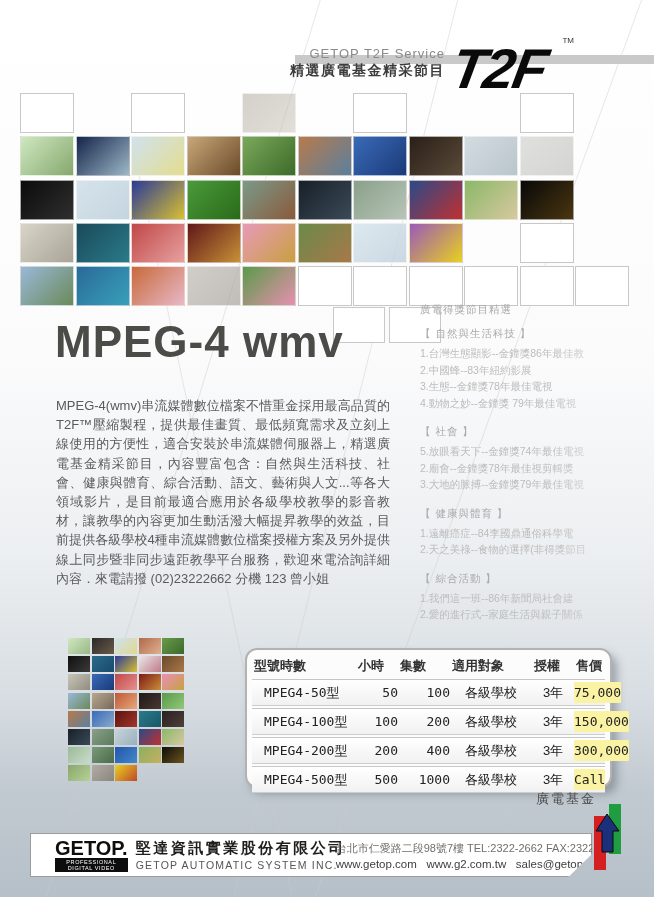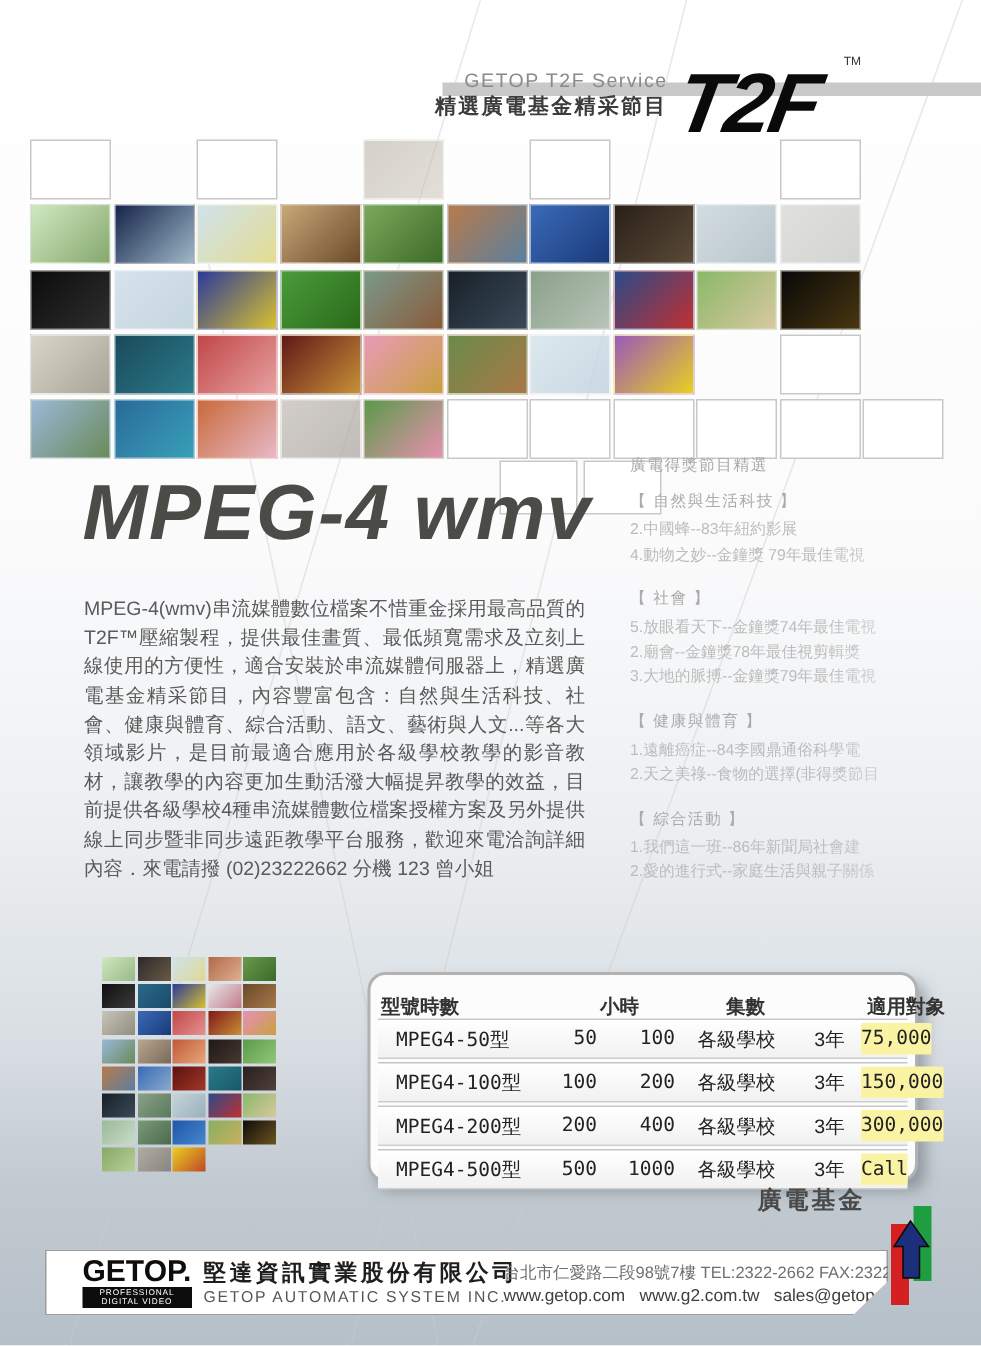--- a/index.html
+++ b/index.html
@@ -16,50 +16,50 @@
   .t2f-text{display:inline-block;font-size:56px;font-weight:900;font-style:italic;color:#0a0a0a;
     transform:skewX(-10deg);letter-spacing:-2px;line-height:70px;}
   .t2f-tm{position:absolute;right:18px;top:2px;font-size:8px;color:#333;font-style:normal;}
   
   .cell{position:absolute;width:52px;height:38px;}
   .gbox{background:#ffffff;border:1px solid #c8c8c8;}
   .gphoto{border:1px solid rgba(255,255,255,.6);}
   .mcell{position:absolute;width:22px;height:16px;}
   
   .title{position:absolute;left:55px;top:322px;z-index:5;color:#4b4b47;}
-  .t1{font-size:52px;font-weight:600;letter-spacing:1px;line-height:40px;font-style:italic;}
+  .t1{font-size:44px;font-weight:600;letter-spacing:1px;line-height:40px;}
   .t2{font-size:23px;font-weight:bold;letter-spacing:0px;margin-top:-1px;}
   .para{position:absolute;left:56px;top:396px;width:334px;font-size:13px;line-height:19.2px;
     color:#5a5a5a;text-align:justify;z-index:4;}
   
   .awards{position:absolute;left:420px;top:303px;width:232px;font-size:10.5px;color:#b6b6b6;z-index:1;
     -webkit-mask-image:linear-gradient(to right,#000 55%,transparent 97%);
             mask-image:linear-gradient(to right,#000 55%,transparent 97%);}
   .aw-title{color:#a9a9a9;margin-bottom:10px;letter-spacing:1px;}
   .aw-sec{margin-bottom:14px;}
   .aw-h{color:#ababab;margin-bottom:4px;letter-spacing:1px;}
   .aw-i{white-space:nowrap;overflow:hidden;line-height:16.5px;color:#bcbcbc;}
   
   .panel{position:absolute;left:245px;top:648px;width:367px;height:140px;background:#fcfcfc;
     border:2px solid #b2b2b2;border-radius:12px;box-shadow:5px 6px 9px rgba(95,105,115,.5);z-index:6;
     padding:0;box-sizing:border-box;}
   .trow{display:grid;grid-template-columns:104px 42px 52px 82px 42px 1fr;align-items:center;
     height:25px;margin:0 5px;}
-  .thead{height:26px;margin-top:3px;color:#333;font-weight:bold;font-size:13px;gap:42px;}
+  .thead{height:26px;margin-top:3px;color:#333;font-weight:bold;font-size:13px;}
   .thead>div{padding-left:2px;}
   .drow{background:linear-gradient(180deg,#ffffff,#f1f1f1);border-top:1px solid #c6c6c6;
     border-bottom:1px solid #cdcdcd;margin-bottom:2px;font-size:13px;color:#222;}
   .mono{font-family:"DejaVu Sans Mono","Liberation Mono",monospace;}
   .tc-model{padding-left:12px;}
   .tc-num{text-align:right;}
   .tc-cjk{text-align:center;font-size:13px;}
   .tc-price{margin-right:6px;text-align:center;background:#fbf3a4;border-radius:1px;
     height:21px;line-height:21px;}
   
-  .fund-label{position:absolute;left:505px;top:790px;font-size:16px;font-weight:bold;color:#4a4a4a;
+  .fund-label{position:absolute;left:536px;top:790px;font-size:13px;font-weight:normal;color:#4a4a4a;
     letter-spacing:2px;z-index:7;}
   .footer-bar{position:absolute;left:30px;top:833px;width:562px;height:44px;background:#ffffff;
     border:1px solid #9c9c9c;box-sizing:border-box;display:flex;align-items:center;z-index:6;
     clip-path:polygon(0 0,100% 0,100% 48%,95.8% 100%,0 100%);}
   .getop-logo{margin-left:24px;width:96px;}
   .g1{font-size:20px;font-weight:bold;letter-spacing:0px;color:#0d0d0d;line-height:18px;}
   .g2{background:#0d0d0d;color:#ffffff;font-size:5.5px;letter-spacing:.6px;text-align:center;
     padding:1px 0;margin-top:1px;}
   .comp{margin-left:8px;width:196px;}
   .c1{font-size:15px;font-weight:bold;color:#1e1e1e;letter-spacing:2.5px;white-space:nowrap;}
@@ -142,21 +142,23 @@
     <div class="t1">MPEG-4 wmv</div>
   </div>
 
   <div class="para">MPEG-4(wmv)串流媒體數位檔案不惜重金採用最高品質的T2F™壓縮製程，提供最佳畫質、最低頻寬需求及立刻上線使用的方便性，適合安裝於串流媒體伺服器上，精選廣電基金精采節目，內容豐富包含：自然與生活科技、社會、健康與體育、綜合活動、語文、藝術與人文...等各大領域影片，是目前最適合應用於各級學校教學的影音教材，讓教學的內容更加生動活潑大幅提昇教學的效益，目前提供各級學校4種串流媒體數位檔案授權方案及另外提供線上同步暨非同步遠距教學平台服務，歡迎來電洽詢詳細內容．來電請撥 (02)23222662 分機 123 曾小姐</div>
 
   <div class="awards">
     <div class="aw-title">廣電得獎節目精選</div>
     <div id="aw-sections">
         <div class="aw-sec">
           <div class="aw-h">【 自然與生活科技 】</div>
+          <div class="aw-i">1.台灣生態顯影--金鐘獎86年最佳教</div>
           <div class="aw-i">2.中國蜂--83年紐約影展</div>
+          <div class="aw-i">3.生態--金鐘獎78年最佳電視</div>
           <div class="aw-i">4.動物之妙--金鐘獎 79年最佳電視</div>
         </div>
         <div class="aw-sec">
           <div class="aw-h">【 社會 】</div>
           <div class="aw-i">5.放眼看天下--金鐘獎74年最佳電視</div>
           <div class="aw-i">2.廟會--金鐘獎78年最佳視剪輯獎</div>
           <div class="aw-i">3.大地的脈搏--金鐘獎79年最佳電視</div>
         </div>
         <div class="aw-sec">
           <div class="aw-h">【 健康與體育 】</div>

